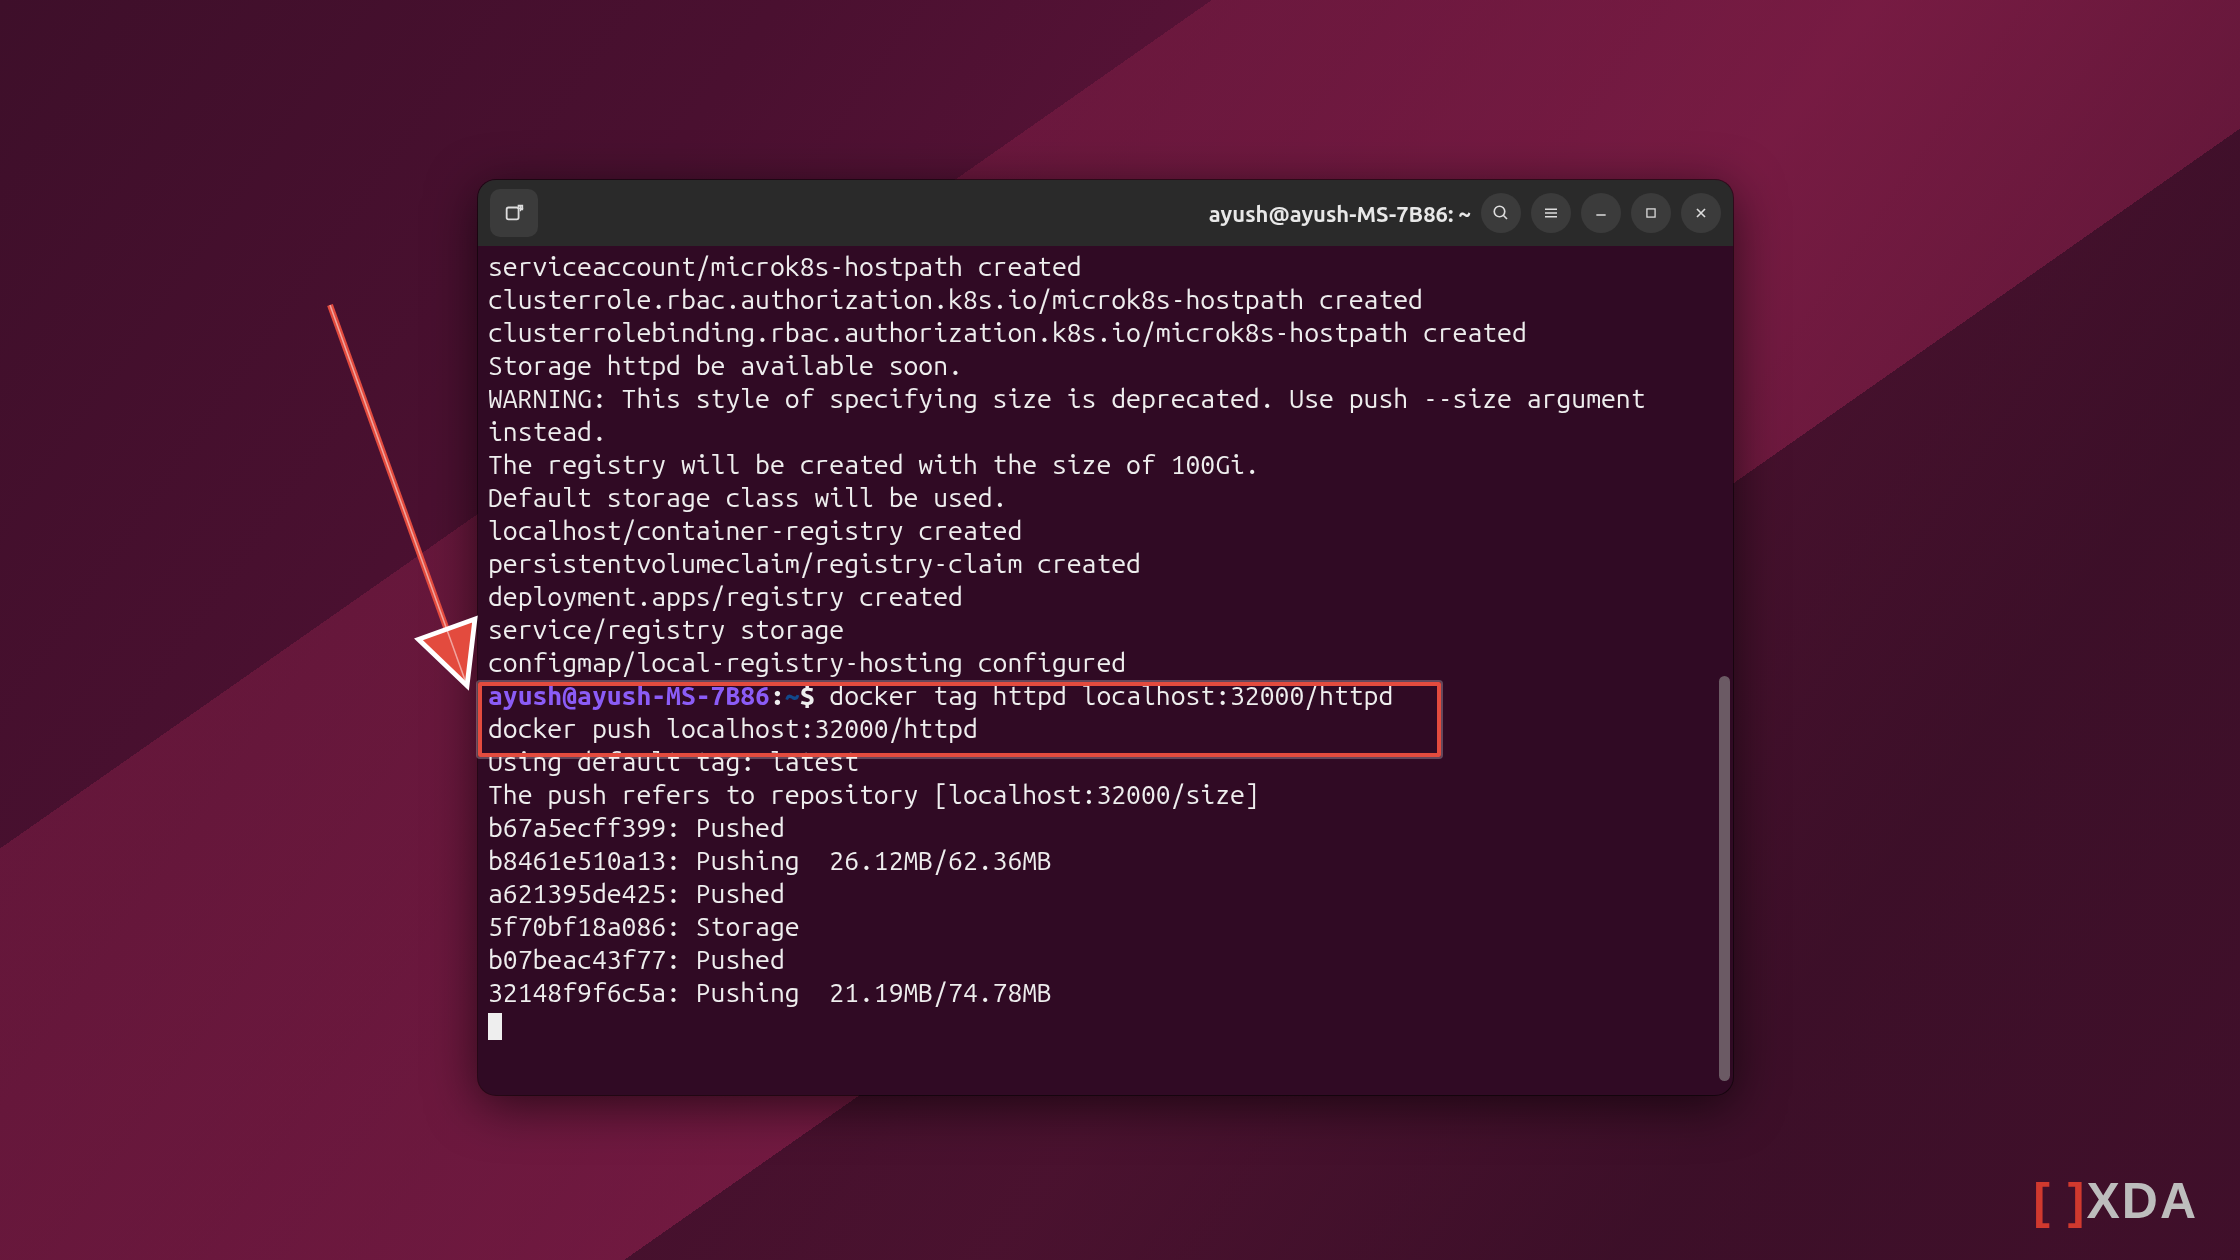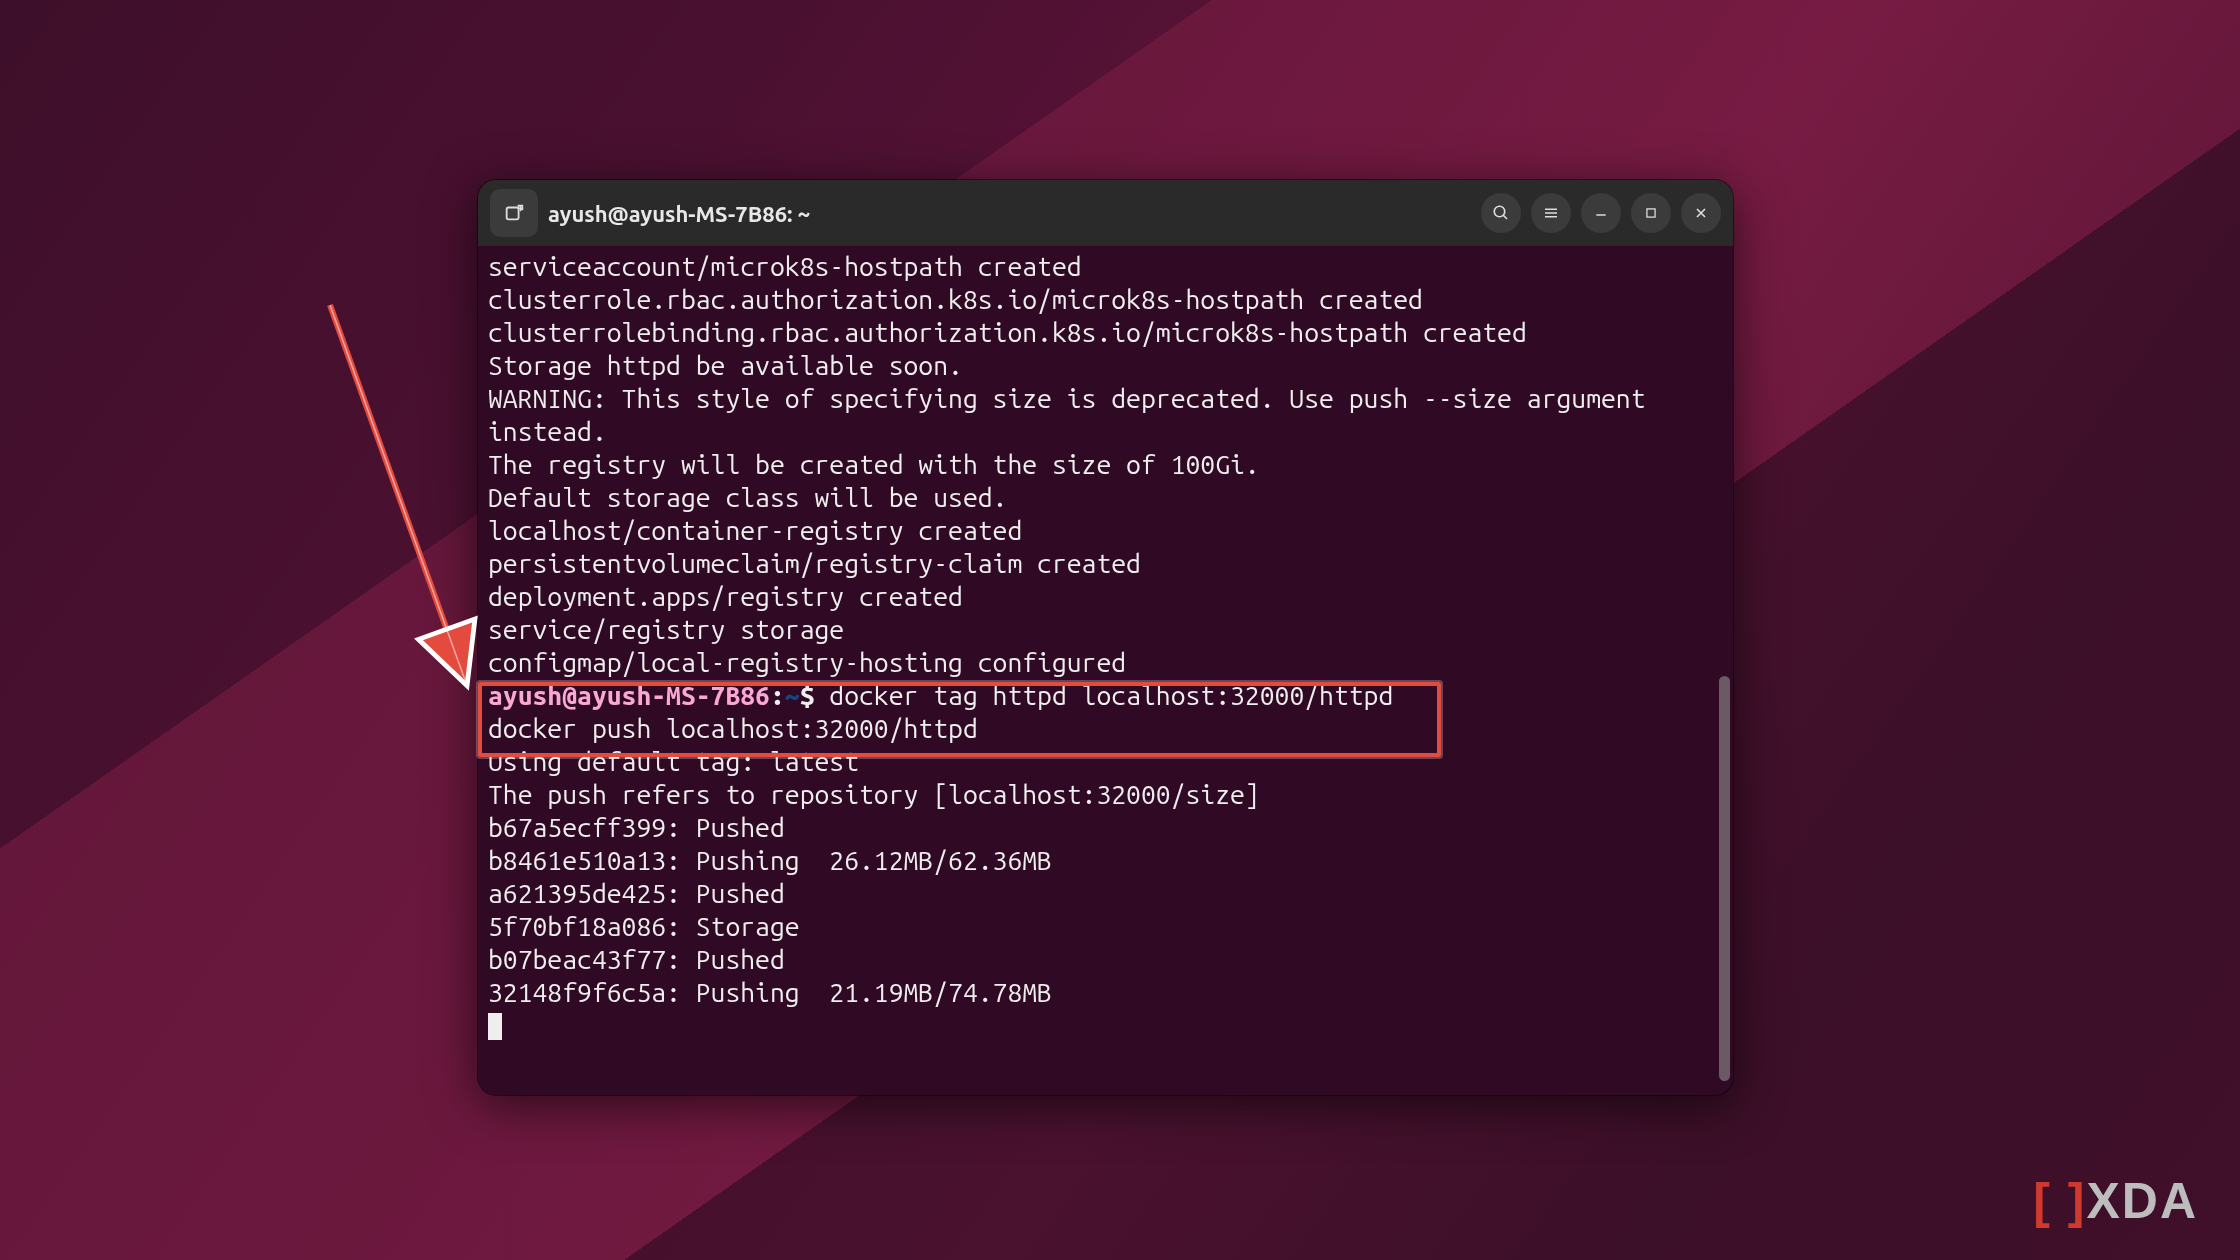--- a/index.html
+++ b/index.html
@@ -77,37 +77,37 @@
     border-radius: 50%;
     background: #3b3b3b;
     display: flex;
     align-items: center;
     justify-content: center;
     color: #ddd;
     font-size: 18px;
   }
   .tb-title {
     flex: 1;
-    text-align: left;
+    text-align: right;
     color: #e8e8e8;
     font-weight: 600;
     font-size: 22px;
   }
   .terminal-body {
     flex: 1;
     padding: 4px 10px 0 10px;
     font-family: "Ubuntu Mono","DejaVu Sans Mono",monospace;
     font-size: 26.5px;
     line-height: 33px;
     color: #eee;
     white-space: pre;
     overflow: hidden;
     position: relative;
   }
-  .prompt-user { color: #f9a8d4; font-weight: bold; }
+  .prompt-user { color: #8b5cf6; font-weight: bold; }
   .prompt-sep { color: #eee; font-weight: bold; }
   .prompt-path { color: #12488b; font-weight: bold; }
   .cursor {
     display: inline-block;
     width: 14px;
     height: 27px;
     background: #eee;
     vertical-align: text-bottom;
   }
   .scrollbar-thumb {

